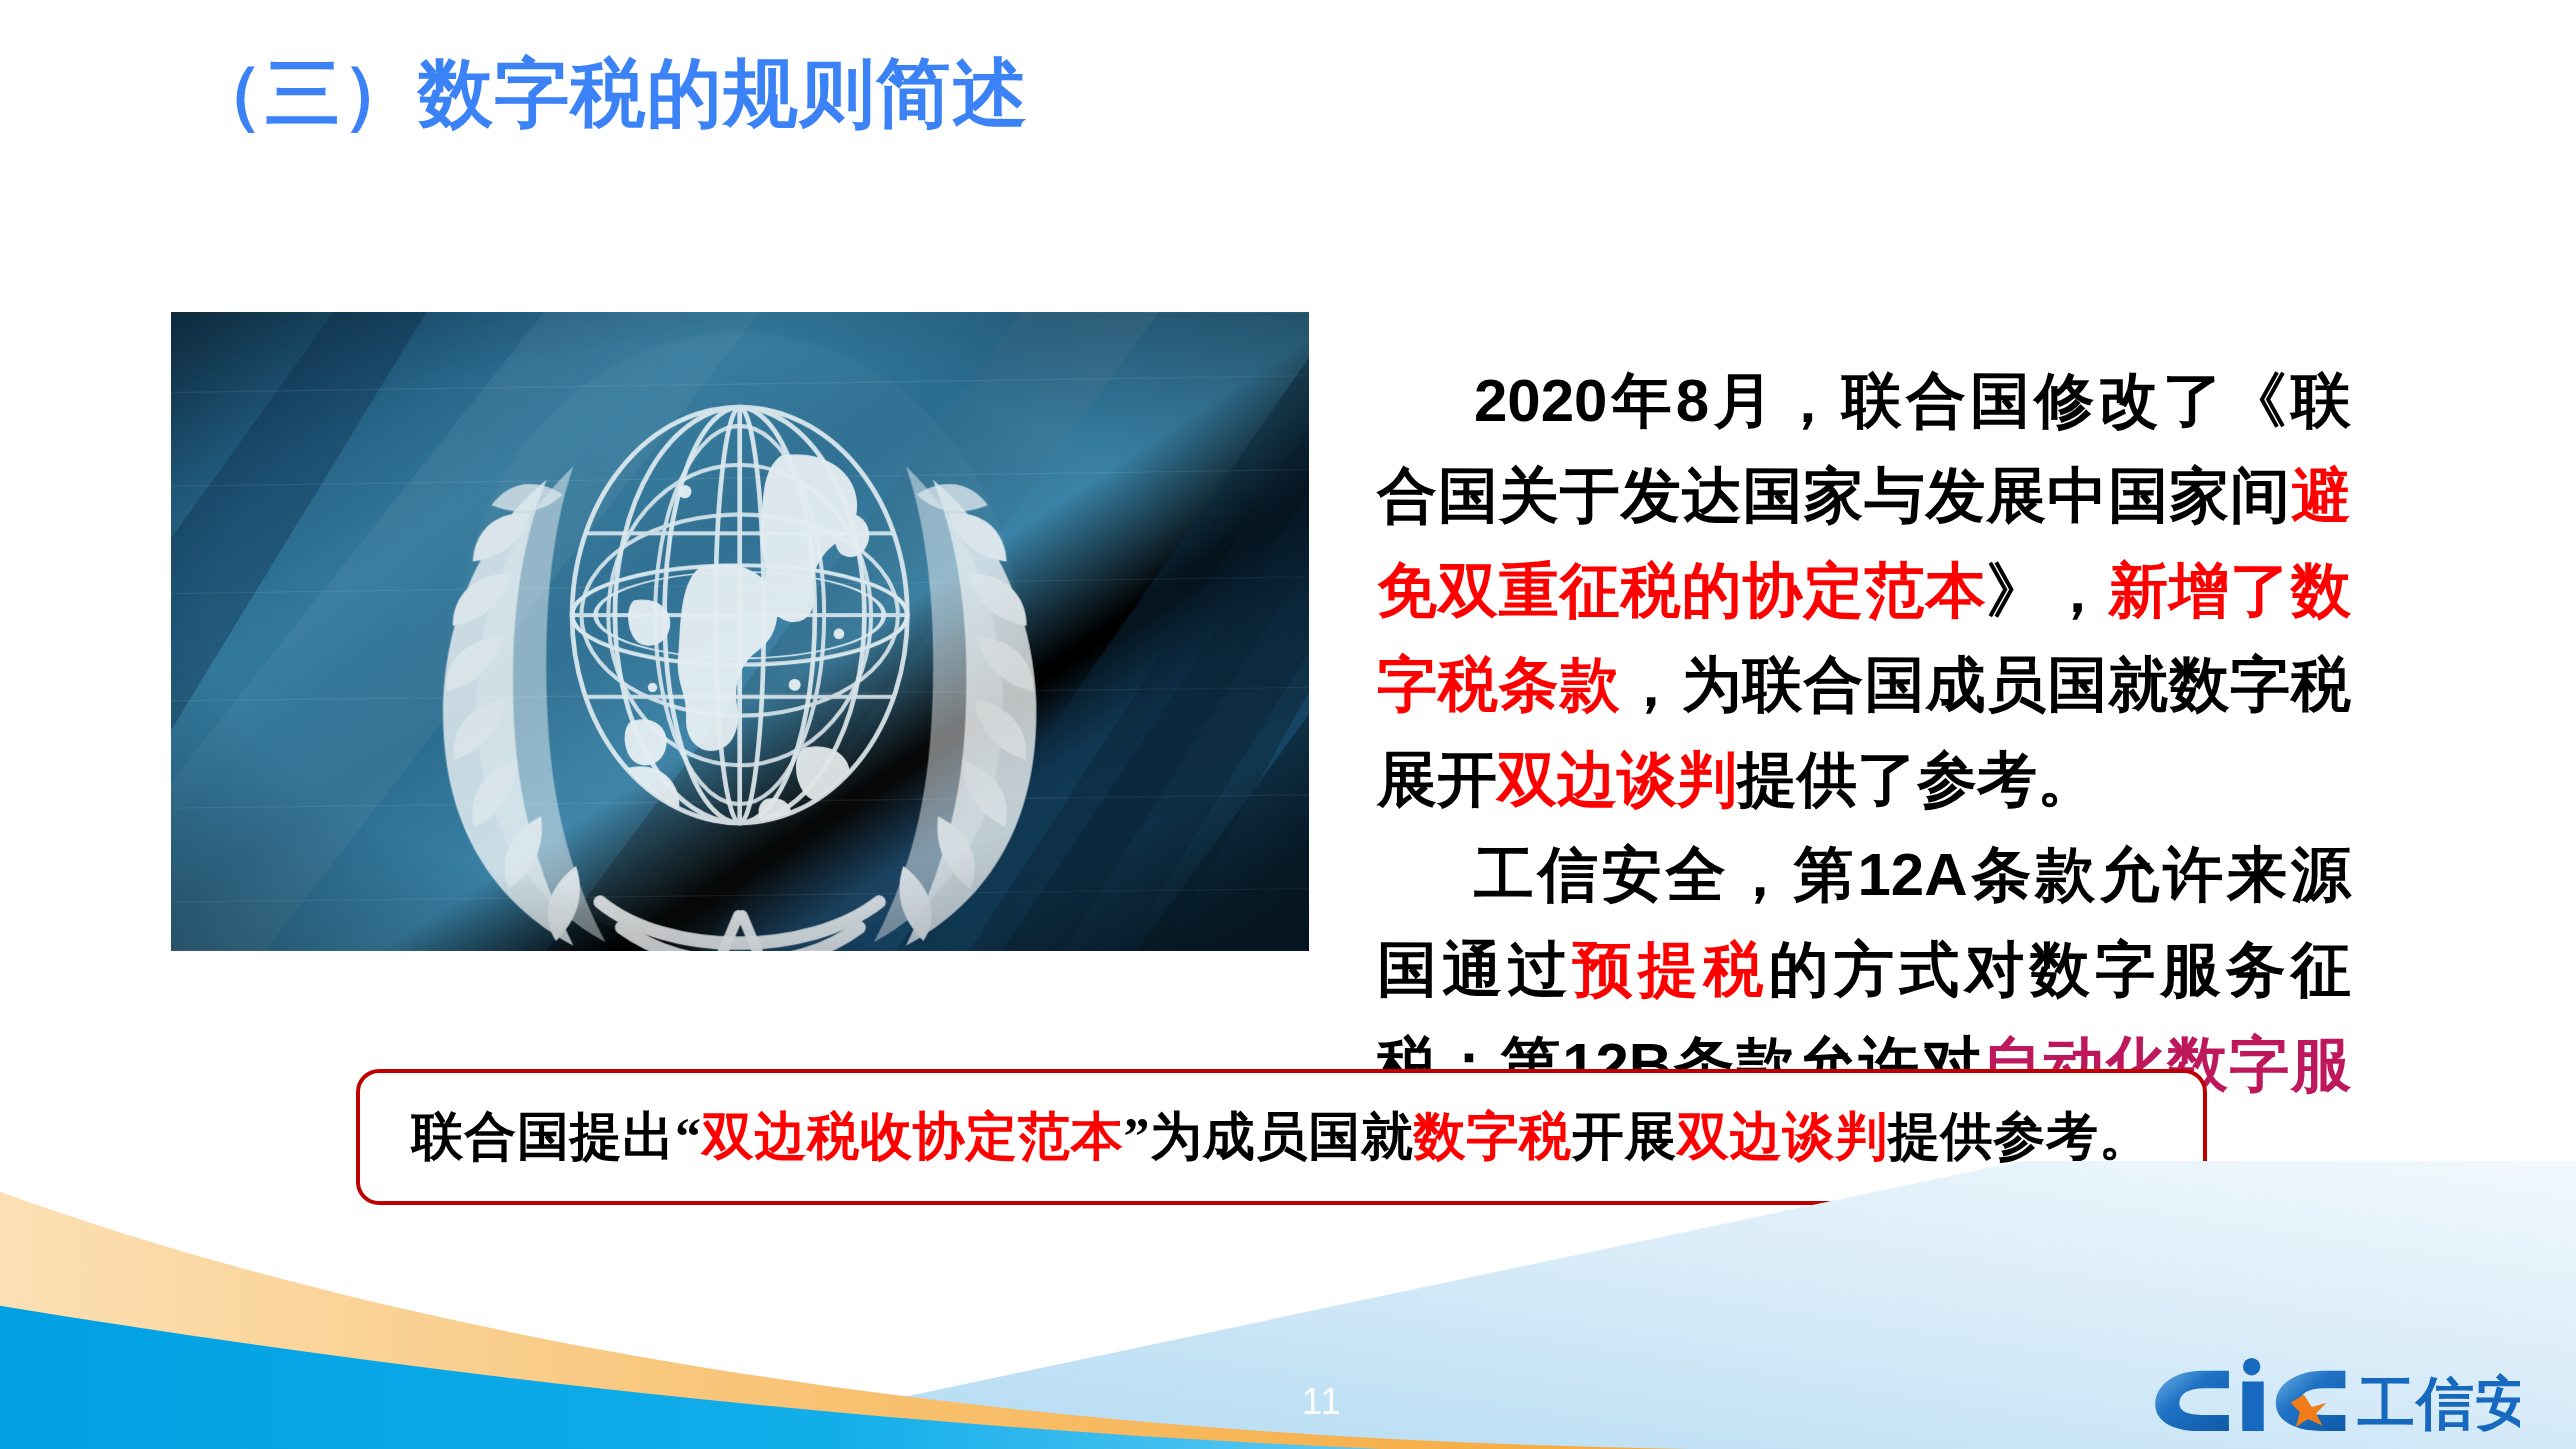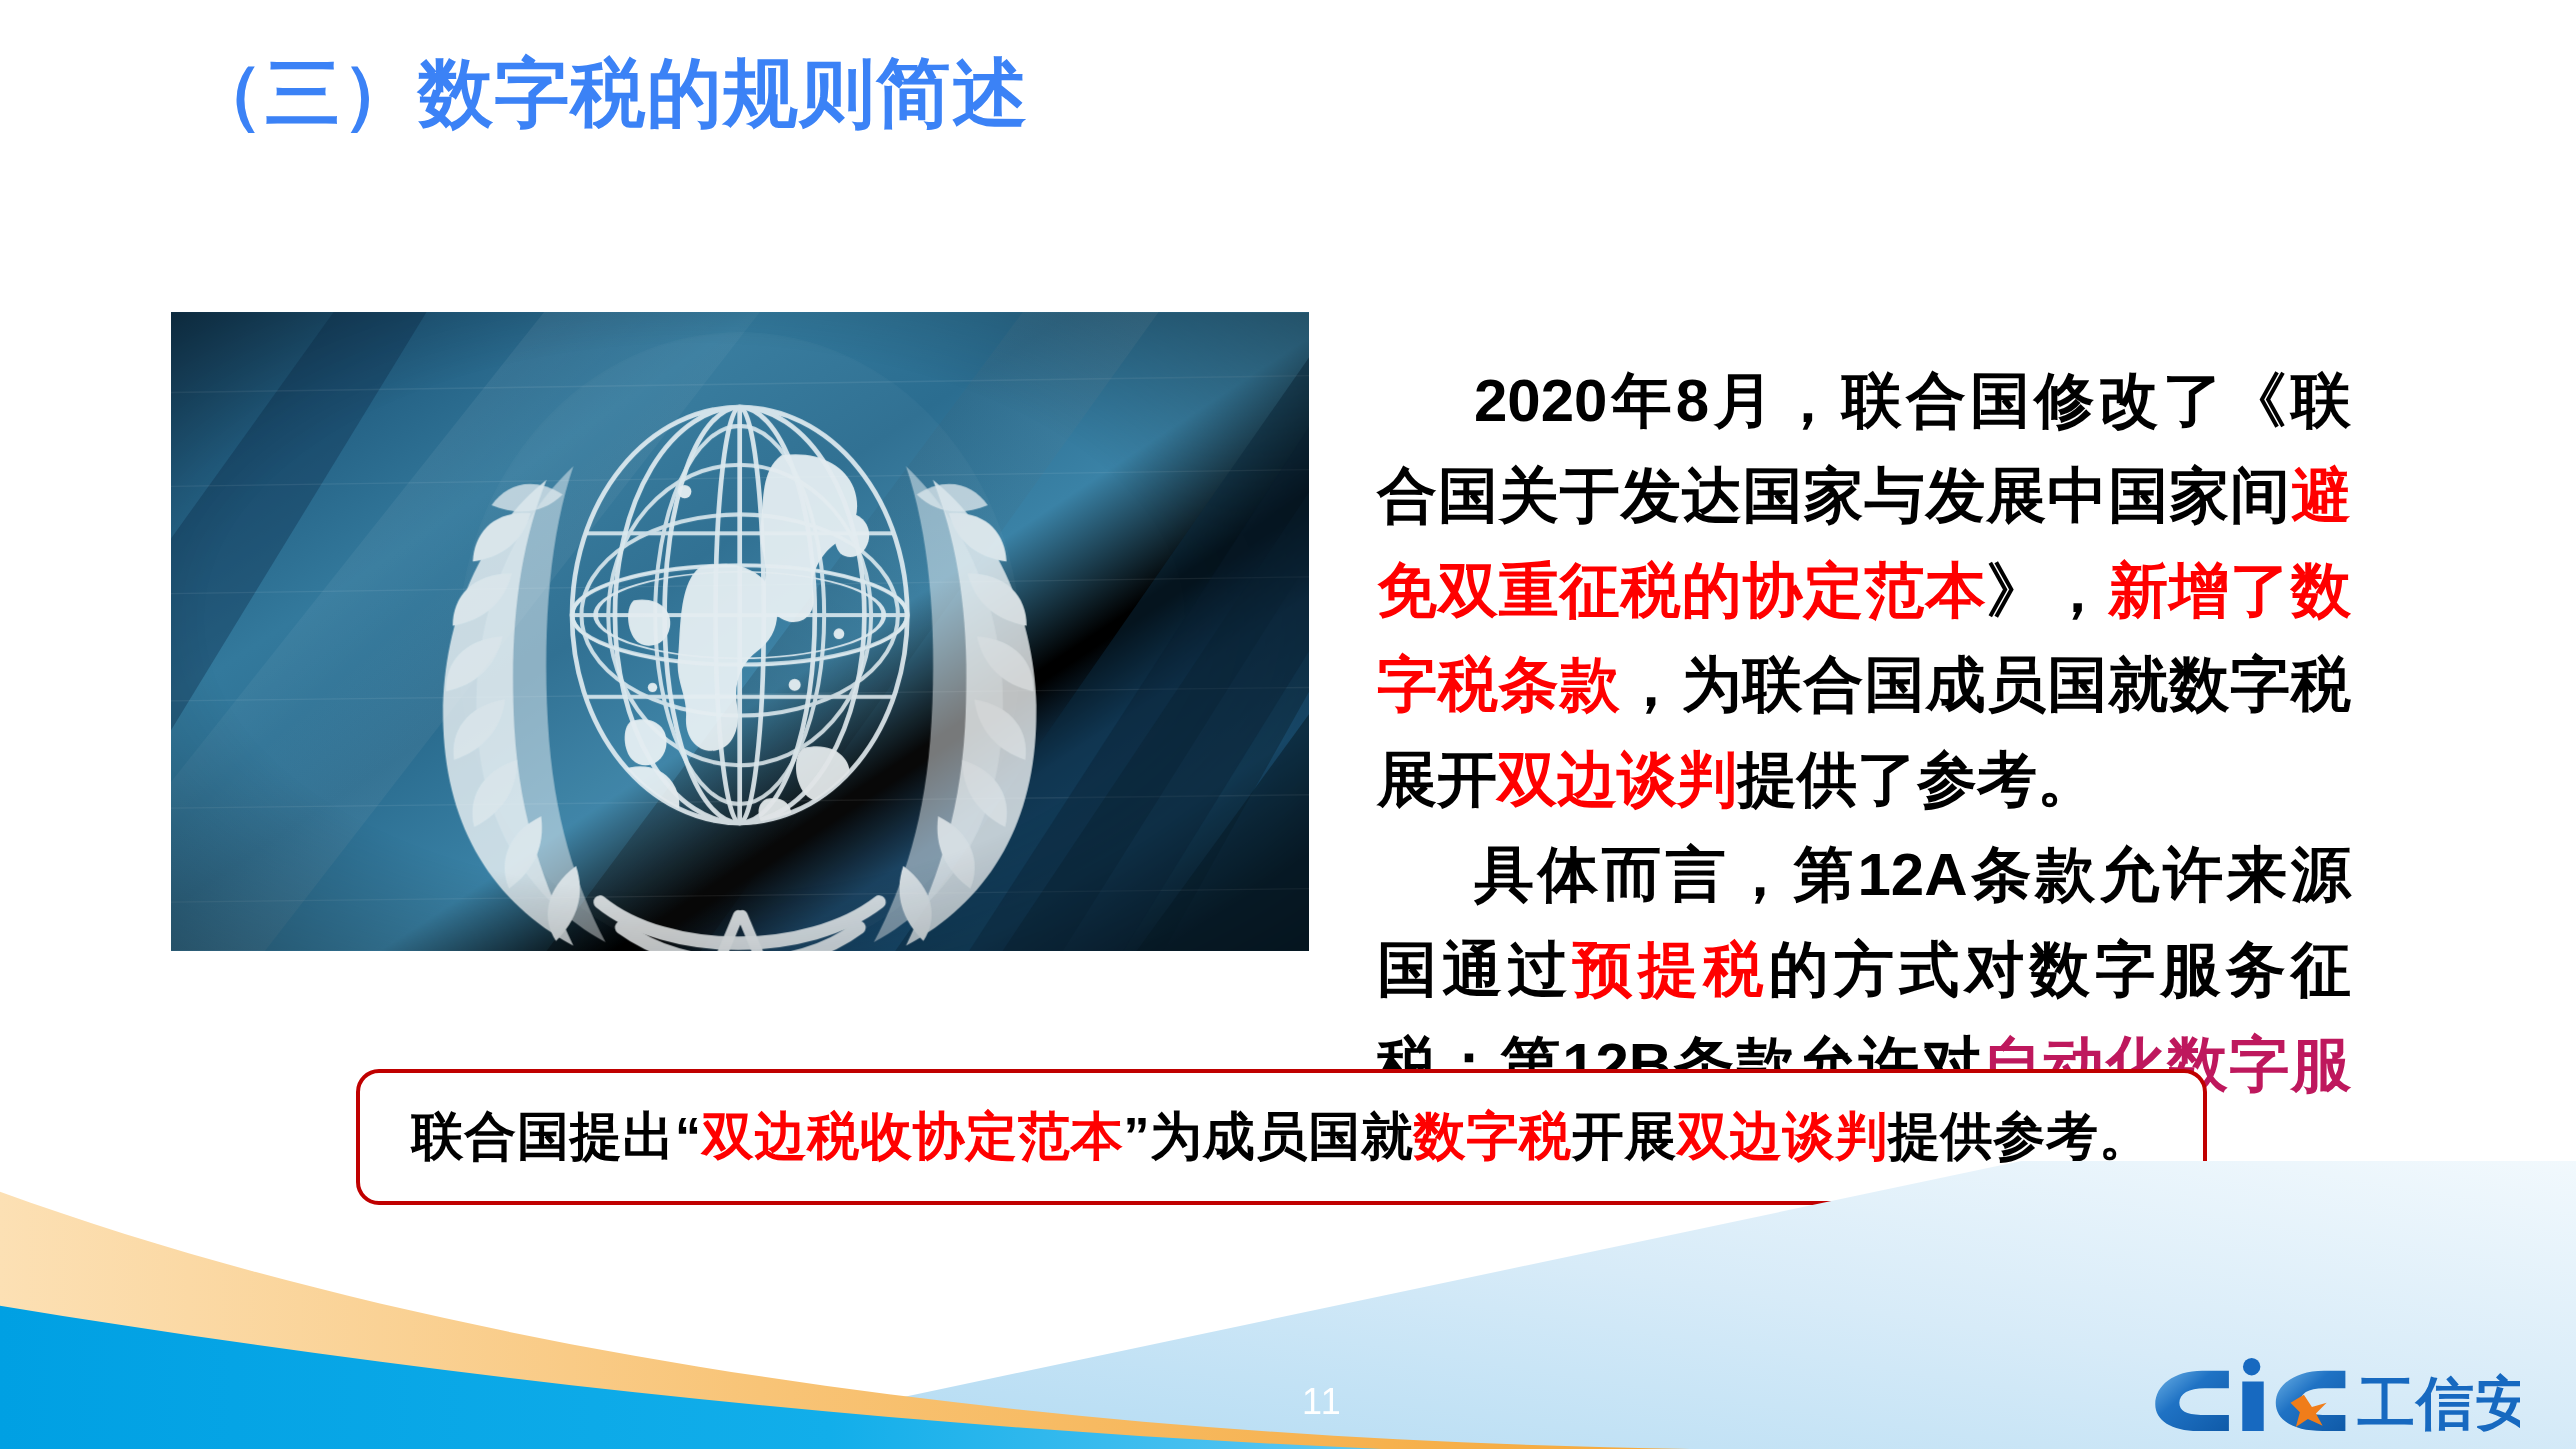--- a/index.html
+++ b/index.html
@@ -63,20 +63,21 @@
     align-items:center;
     justify-content:center;
   }
   #callout-text {
     font-size:52px;
     font-weight:bold;
     color:#000000;
     white-space:nowrap;
     letter-spacing:0.7px;
     text-shadow:1px 1px 0 rgba(255,255,255,0.85);
+    font-family:Liberation Serif, serif;
   }
 
   
   #bottom-deco { position:absolute; left:0; top:1161px; width:2576px; height:288px; }
   #bottom-deco svg { display:block; width:100%; height:100%; }
 
   
   #page-number {
     position:absolute;
     left:1248px; top:1381px;
@@ -268,21 +269,21 @@
         <ellipse cx="848" cy="500" rx="420" ry="470" fill="#ffffff" opacity="0.035"></ellipse>
       </g>
 
       <rect width="1697" height="953" fill="url(#vign)"></rect>
       <path d="M1190 953 L 1860 -80 L 2060 -80 L 1420 953 Z" fill="#081d2d" opacity="0.35"></path>
     </svg>
   </div>
 
   <div id="body-text">
     <p><span><span>2020年8月，联合国修改了《联合国关于发达国家与发展中国家间</span><span class="hl" style="color: rgb(255, 0, 0);">避免双重征税的协定范本</span><span>》，</span><span class="hl" style="color: rgb(255, 0, 0);">新增了数字税条款</span><span>，为联合国成员国就数字税展开</span><span class="hl" style="color: rgb(255, 0, 0);">双边谈判</span><span>提供了参考。</span></span></p>
-    <p><span><span>具体而言，第12A条款允许来源国通过</span><span class="hl" style="color: rgb(255, 0, 0);">预提税</span><span>的方式对数字服务征税；第12B条款允许对</span><span class="hl" style="color: #be185d;">自动化数字服务</span><span>双边谈判。</span></span></p>
+    <p><span><span>工信安全，第12A条款允许来源国通过</span><span class="hl" style="color: rgb(255, 0, 0);">预提税</span><span>的方式对数字服务征税；第12B条款允许对</span><span class="hl" style="color: #be185d;">自动化数字服务</span><span>双边谈判。</span></span></p>
   </div>
 
   <div id="callout">
     <div id="callout-text"><span>联合国提出“</span><span class="hl" style="color: rgb(255, 0, 0);">双边税收协定范本</span><span>”为成员国就</span><span class="hl" style="color: rgb(255, 0, 0);">数字税</span><span>开展</span><span class="hl" style="color: rgb(255, 0, 0);">双边谈判</span><span>提供参考。</span></div>
   </div>
 
   <div id="bottom-deco">
     <svg viewBox="0 0 3840 430" preserveAspectRatio="none" aria-hidden="true">
       <defs>
         <linearGradient id="gOrange" x1="0" y1="0" x2="1" y2="0">

